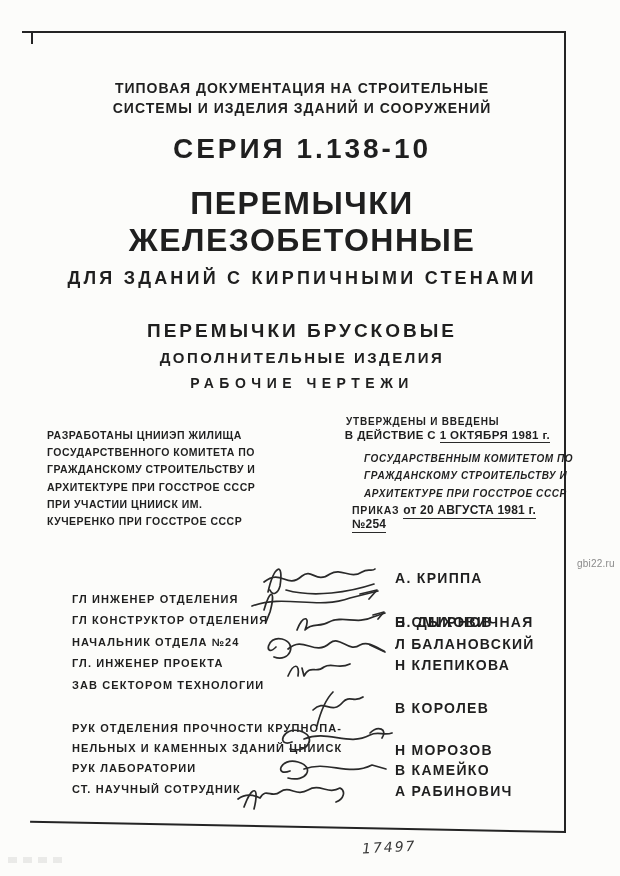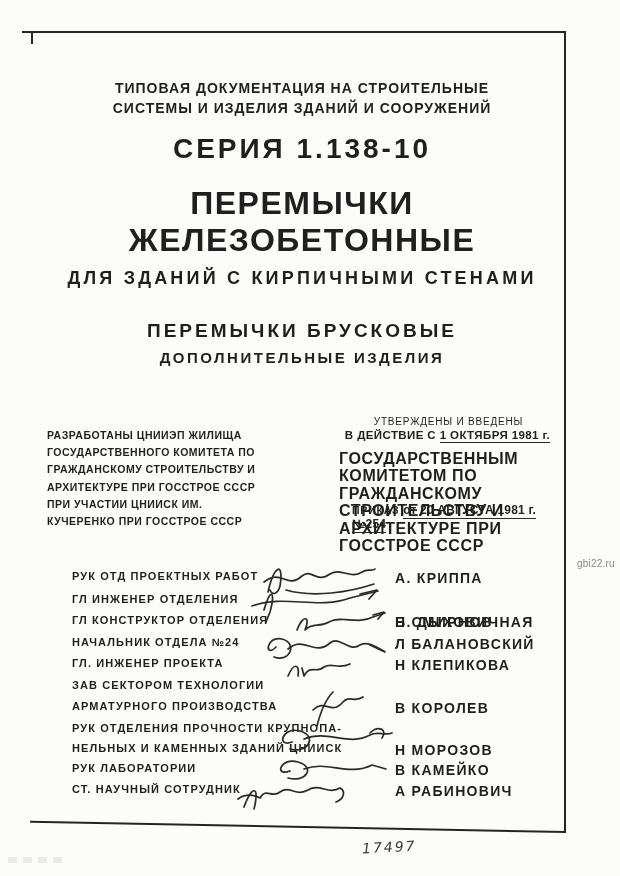--- a/index.html
+++ b/index.html
@@ -21,27 +21,27 @@
   .series{top:133px;font-size:28px;font-weight:bold;letter-spacing:3px;}
   .main-title{top:185px;font-size:32px;font-weight:bold;letter-spacing:1.5px;}
   .subtitle{top:240px;font-size:18px;font-weight:bold;letter-spacing:3.2px;margin-top:28px;}
   .issue{top:280px;font-size:21px;font-weight:bold;letter-spacing:5px;white-space:pre;}
   .sec1{top:320px;font-size:19px;font-weight:bold;letter-spacing:3px;}
   .sec2{top:349px;font-size:15px;font-weight:bold;letter-spacing:2.5px;}
   .sec3{top:375px;font-size:14px;font-weight:bold;letter-spacing:5.5px;}
 
   .developed{left:47px;top:427px;width:230px;font-size:10.5px;font-weight:bold;
     letter-spacing:0.5px;line-height:17.2px;}
-  .app-line1{left:346px;top:416px;width:205px;text-align:center;
-    font-size:10px;font-weight:normal;letter-spacing:0.8px;}
+  .app-line1{left:346px;top:416px;width:205px;
+    font-size:10px;font-weight:bold;letter-spacing:0.8px;}
   .app-line2{left:340px;top:429px;width:215px;text-align:center;
     font-size:11.5px;font-weight:bold;letter-spacing:0.4px;}
   .app-line2 .date{border-bottom:1px solid #2a2a2a;padding-bottom:1px;}
-  .app-rest{left:339px;top:450px;width:215px;font-size:16px;font-weight:bold;
-    letter-spacing:0.6px;line-height:17.4px;}
+  .app-rest{left:364px;top:450px;width:215px;font-size:10px;font-weight:bold;
+    letter-spacing:0.6px;line-height:17.4px;font-style:italic;}
   .order{left:352px;top:503px;width:215px;font-size:10.5px;font-weight:bold;letter-spacing:0.8px;}
   .order .val{font-size:12px;border-bottom:1px solid #2a2a2a;padding-bottom:1px;letter-spacing:0.2px;}
 
   .sg-label{left:72px;width:300px;font-size:11px;font-weight:bold;letter-spacing:1.1px;white-space:nowrap;}
   .sg-name{left:395px;width:170px;font-size:14px;font-weight:bold;letter-spacing:1.3px;white-space:nowrap;}
   .r0{top:570px;} .r1{top:593px;} .r2{top:614px;} .r3{top:636px;} .r4{top:657px;}
   .r5a{top:679px;} .r5b{top:700px;} .r6a{top:722px;} .r6b{top:742px;}
   .r7{top:762px;} .r8{top:783px;}
   .n0{top:570px;} .n1{top:585px;margin-top:29px;} .n2{top:614px;} .n3{top:636px;} .n4{top:657px;}
   .n5{top:700px;} .n6{top:742px;} .n7{top:762px;} .n8{top:783px;}
@@ -68,46 +68,45 @@
   <div class="abs cx masthead">
     <div>ТИПОВАЯ ДОКУМЕНТАЦИЯ НА СТРОИТЕЛЬНЫЕ</div>
     <div>СИСТЕМЫ И ИЗДЕЛИЯ ЗДАНИЙ И СООРУЖЕНИЙ</div>
   </div>
 
   <div class="abs cx series">СЕРИЯ 1.138-10</div>
   <div class="abs cx main-title">ПЕРЕМЫЧКИ ЖЕЛЕЗОБЕТОННЫЕ</div>
   <div class="abs cx subtitle">ДЛЯ ЗДАНИЙ С КИРПИЧНЫМИ СТЕНАМИ</div>
   <div class="abs cx sec1">ПЕРЕМЫЧКИ БРУСКОВЫЕ</div>
   <div class="abs cx sec2">ДОПОЛНИТЕЛЬНЫЕ ИЗДЕЛИЯ</div>
+  <div class="abs cx sec3">РАБОЧИЕ ЧЕРТЕЖИ</div>
 
   <div class="abs developed">
     <div>РАЗРАБОТАНЫ ЦНИИЭП ЖИЛИЩА</div>
     <div>ГОСУДАРСТВЕННОГО КОМИТЕТА ПО</div>
     <div>ГРАЖДАНСКОМУ СТРОИТЕЛЬСТВУ И</div>
     <div>АРХИТЕКТУРЕ ПРИ ГОССТРОЕ СССР</div>
     <div>ПРИ УЧАСТИИ ЦНИИСК ИМ.</div>
     <div>КУЧЕРЕНКО ПРИ ГОССТРОЕ СССР</div>
   </div>
 
   <div class="abs app-line1">УТВЕРЖДЕНЫ И ВВЕДЕНЫ</div>
   <div class="abs app-line2"><span>В ДЕЙСТВИЕ С </span><span class="date">1 ОКТЯБРЯ 1981 г.</span></div>
   <div class="abs app-rest">
     <div>ГОСУДАРСТВЕННЫМ КОМИТЕТОМ ПО</div>
     <div>ГРАЖДАНСКОМУ СТРОИТЕЛЬСТВУ И</div>
     <div>АРХИТЕКТУРЕ ПРИ ГОССТРОЕ СССР</div>
   </div>
   <div class="abs order"><span>ПРИКАЗ </span><span class="val">от 20 АВГУСТА 1981 г. №254</span></div>
 
-  <div class="abs sg-label r0">РУК ОТД ПРОЕКТНЫХ РАБОТ</div>
   <div class="abs sg-label r1">ГЛ ИНЖЕНЕР ОТДЕЛЕНИЯ</div>
   <div class="abs sg-label r2">ГЛ КОНСТРУКТОР ОТДЕЛЕНИЯ</div>
   <div class="abs sg-label r3">НАЧАЛЬНИК ОТДЕЛА №24</div>
   <div class="abs sg-label r4">ГЛ. ИНЖЕНЕР ПРОЕКТА</div>
   <div class="abs sg-label r5a">ЗАВ СЕКТОРОМ ТЕХНОЛОГИИ</div>
-  <div class="abs sg-label r5b">АРМАТУРНОГО ПРОИЗВОДСТВА</div>
   <div class="abs sg-label r6a">РУК ОТДЕЛЕНИЯ ПРОЧНОСТИ КРУПНОПА-</div>
   <div class="abs sg-label r6b">НЕЛЬНЫХ И КАМЕННЫХ ЗДАНИЙ ЦНИИСК</div>
   <div class="abs sg-label r7">РУК ЛАБОРАТОРИИ</div>
   <div class="abs sg-label r8">СТ. НАУЧНЫЙ СОТРУДНИК</div>
 
   <div class="abs sg-name n0">А. КРИППА</div>
   <div class="abs sg-name n1">Н. ДЫХОВИЧНАЯ</div>
   <div class="abs sg-name n2">Б СМИРНОВ</div>
   <div class="abs sg-name n3">Л БАЛАНОВСКИЙ</div>
   <div class="abs sg-name n4">Н КЛЕПИКОВА</div>

